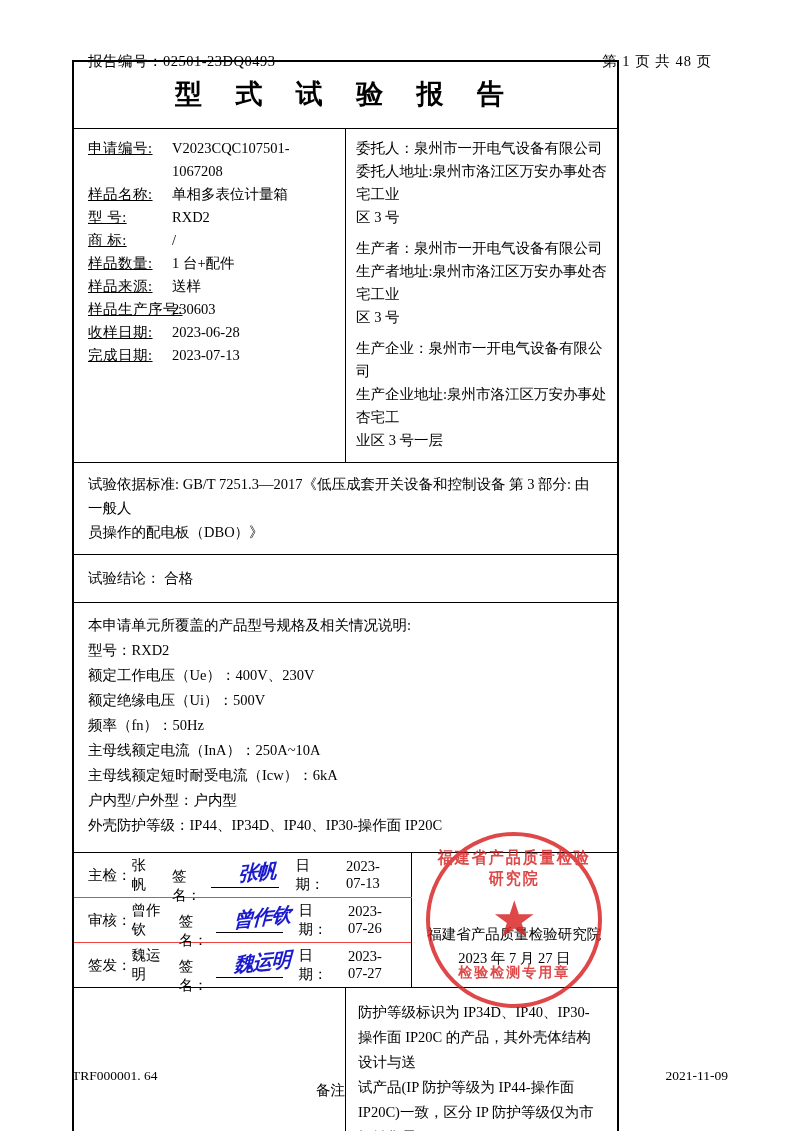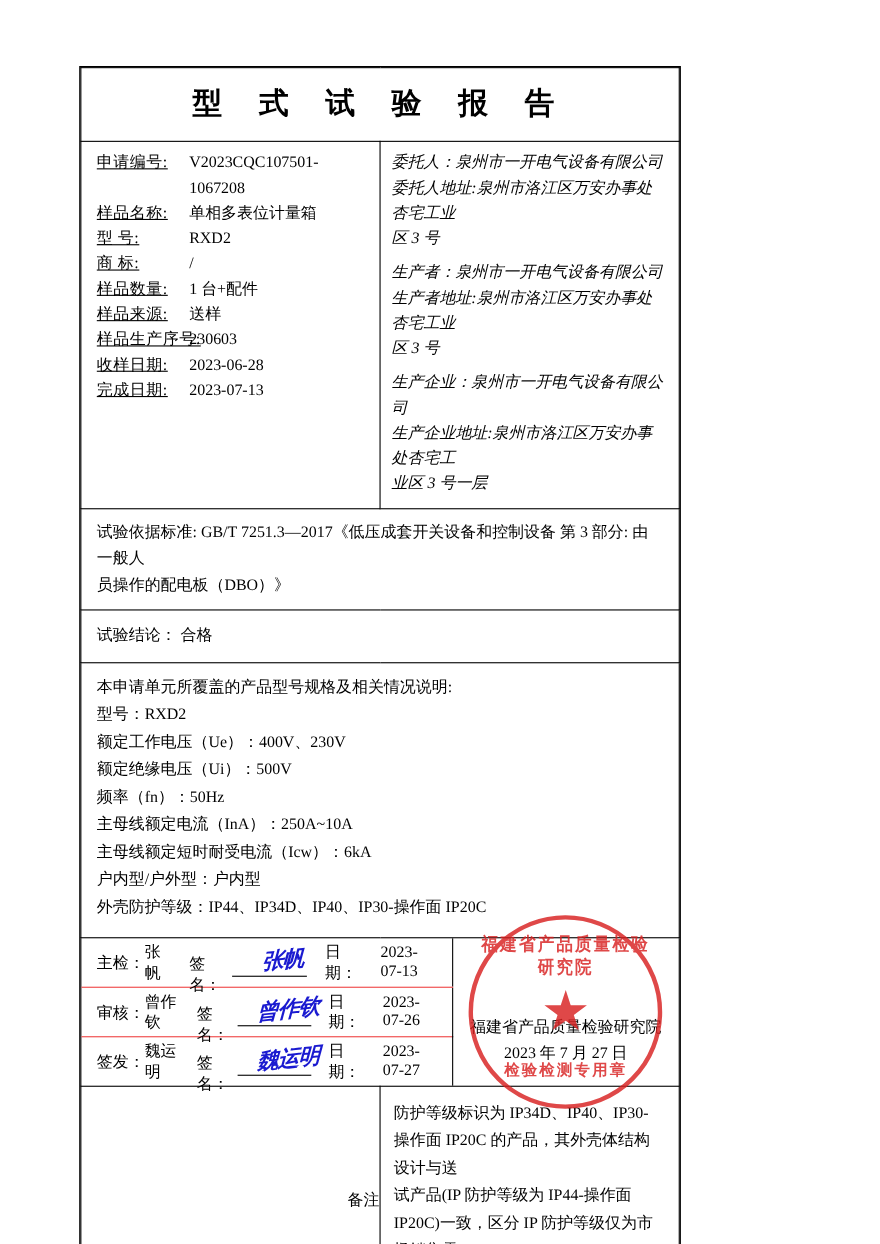--- a/index.html
+++ b/index.html
@@ -83,21 +83,20 @@
     padding-left: 2px;
   }
   .kv-left .kv-row .k {
     width: 82px;
     letter-spacing: 0.5px;
   }
   .right-block {
     padding: 0 10px;
     font-size: 14.5px;
     line-height: 23px;
-    font-style: italic;
   }
   .right-block .grp {
     margin-bottom: 8px;
   }
   .right-block .grp:last-child {
     margin-bottom: 0;
   }
   .sec {
     font-size: 14.5px;
     line-height: 24px;
@@ -259,20 +258,26 @@
     font-size: 13.5px;
     font-family: "Liberation Serif", serif;
   }
   .nowrap { white-space: nowrap; }
 </style>
 </head>
 <body>
 
 <div class="page">
 
+  <div class="doc-header">
+    <div class="left nowrap">
+      <span>报告编号：</span><span>02501-23DQ0493</span>
+    </div>
+    <div class="right nowrap">第 1 页   共 48 页</div>
+  </div>
 
   <div class="doc-table">
     <table class="main">
       <tbody>
           <tr>
         <td colspan="2" class="title-cell">
           <span class="title-text">型 式 试 验 报 告</span>
         </td>
       </tr>
       <tr>
@@ -428,14 +433,18 @@
         <td class="remark-body">
           <div>防护等级标识为 IP34D、IP40、IP30-操作面 IP20C 的产品，其外壳体结构设计与送</div>
           <div>试产品(IP 防护等级为 IP44-操作面 IP20C)一致，区分 IP 防护等级仅为市场销售需</div>
           <div>要。</div>
         </td>
       </tr>
     </tbody>
       </table>
   </div>
 
+  <div class="footer">
+    <div>TRF000001. 64</div>
+    <div>2021-11-09</div>
+  </div>
 
 </div>
 
 </body></html>

